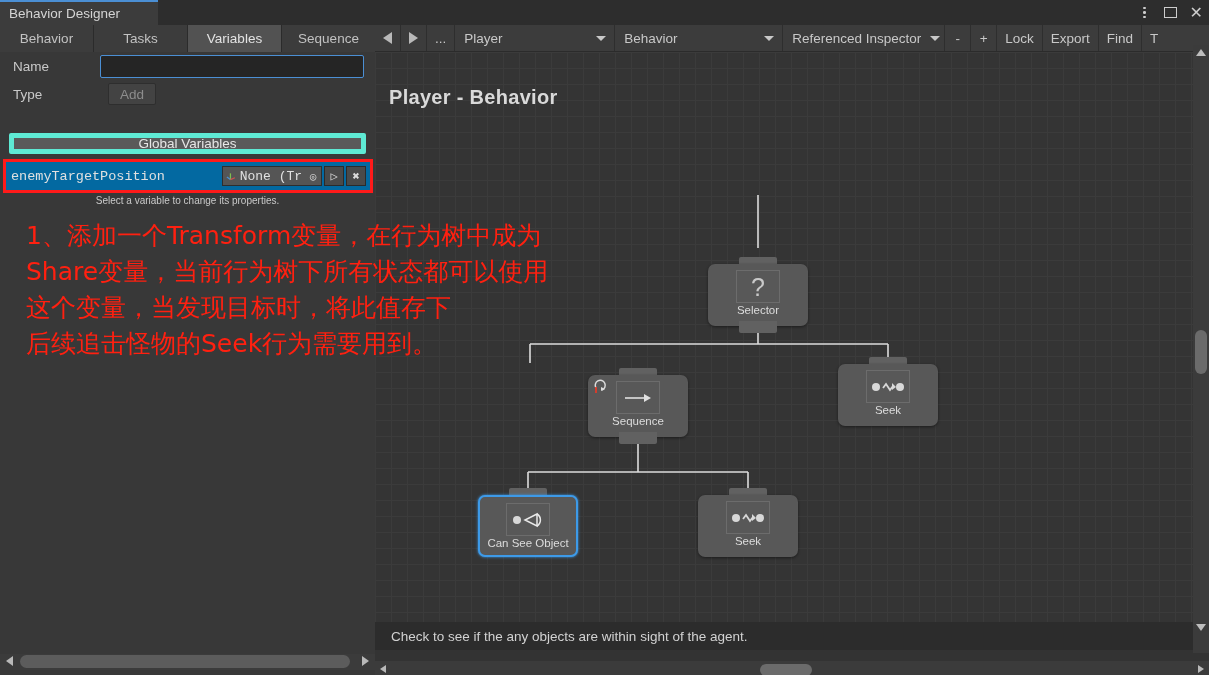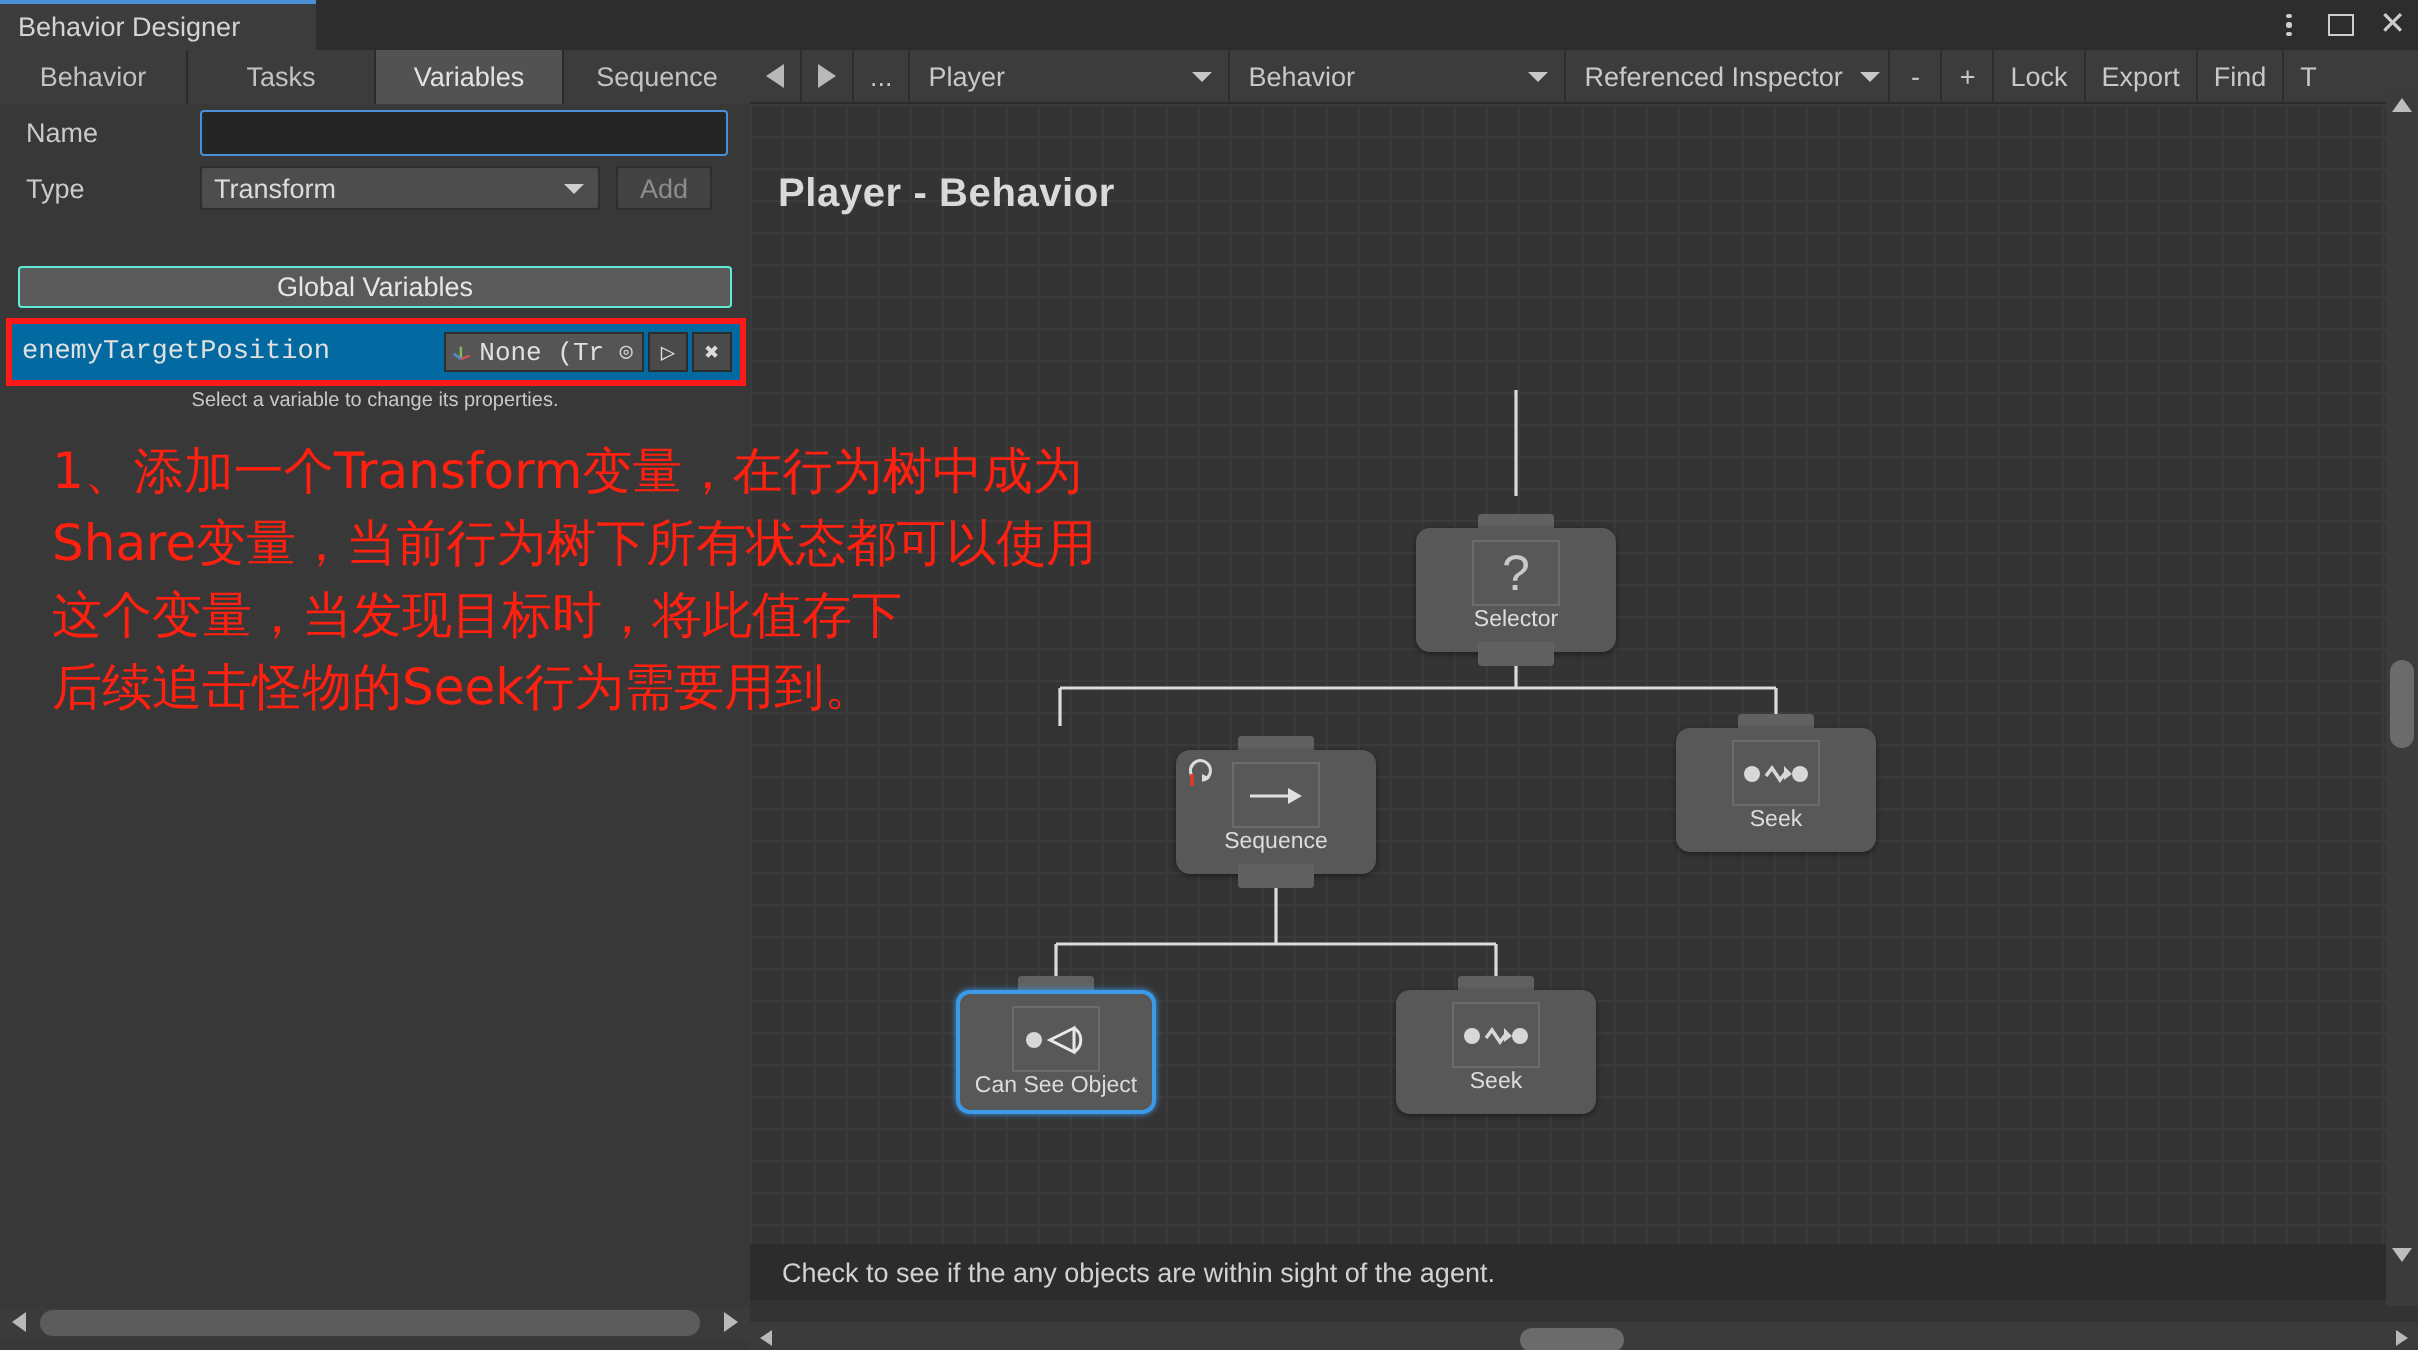--- a/index.html
+++ b/index.html
@@ -61,21 +61,21 @@
   .caret { position:absolute; right:7px; top:50%; margin-top:-2px;
     width:0;height:0;border-left:5px solid transparent;border-right:5px solid transparent;border-top:5px solid #cfcfcf; }
   .addbtn {
     margin-left:8px; width:48px; height:22px; background:#434343;
     border:1px solid #2e2e2e; border-radius:2px;
     display:flex;align-items:center;justify-content:center;
     font-size:13.5px; color:#8d8d8d;
   }
   .globalbtn {
     position:absolute; left:9px; top:108px; width:357px; height:21px;
-    background:#5a5a5a; border:1px solid #5eead4; border-radius:2px;
+    background:#5a5a5a; border:5px solid #5eead4; border-radius:2px;
     display:flex; align-items:center; justify-content:center;
     font-size:13.5px; color:#e6e6e6;
   }
 
   
   .varhl {
     position:absolute; left:3px; top:134px; width:370px; height:34px;
     border:3px solid #ff1a1a;
   }
   .varrow {
@@ -231,24 +231,20 @@
         </div>
     </div>
 
     <div class="formrow" style="top:30px;">
       <div class="flabel">Name</div>
       <input class="namefield" type="text" style="color: rgb(224, 224, 224); padding: 0px 5px; outline: none; font-family: &quot;Liberation Sans&quot;, sans-serif; font-size: 13.5px;" value="">
     </div>
 
     <div class="formrow" style="top:58px;">
       <div class="flabel">Type</div>
-      <div class="typefield">
-        <span>Transform</span>
-        <span class="caret"></span>
-      </div>
       <div class="addbtn">Add</div>
     </div>
 
     <div class="globalbtn">Global Variables</div>
 
     <div class="varhl">
       <div class="varrow">
         <div class="varname">enemyTargetPosition</div>
         <div class="objfield">
           <svg width="12" height="12" viewBox="0 0 12 12">

